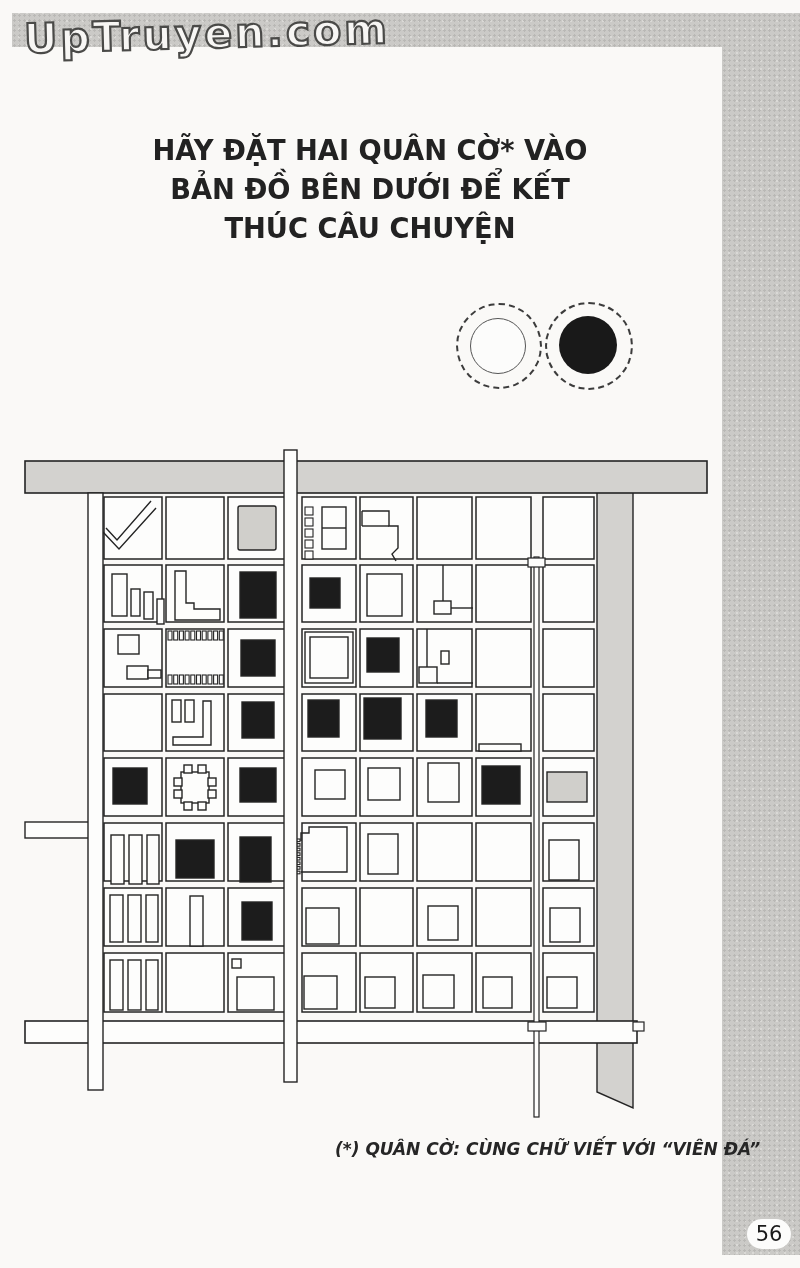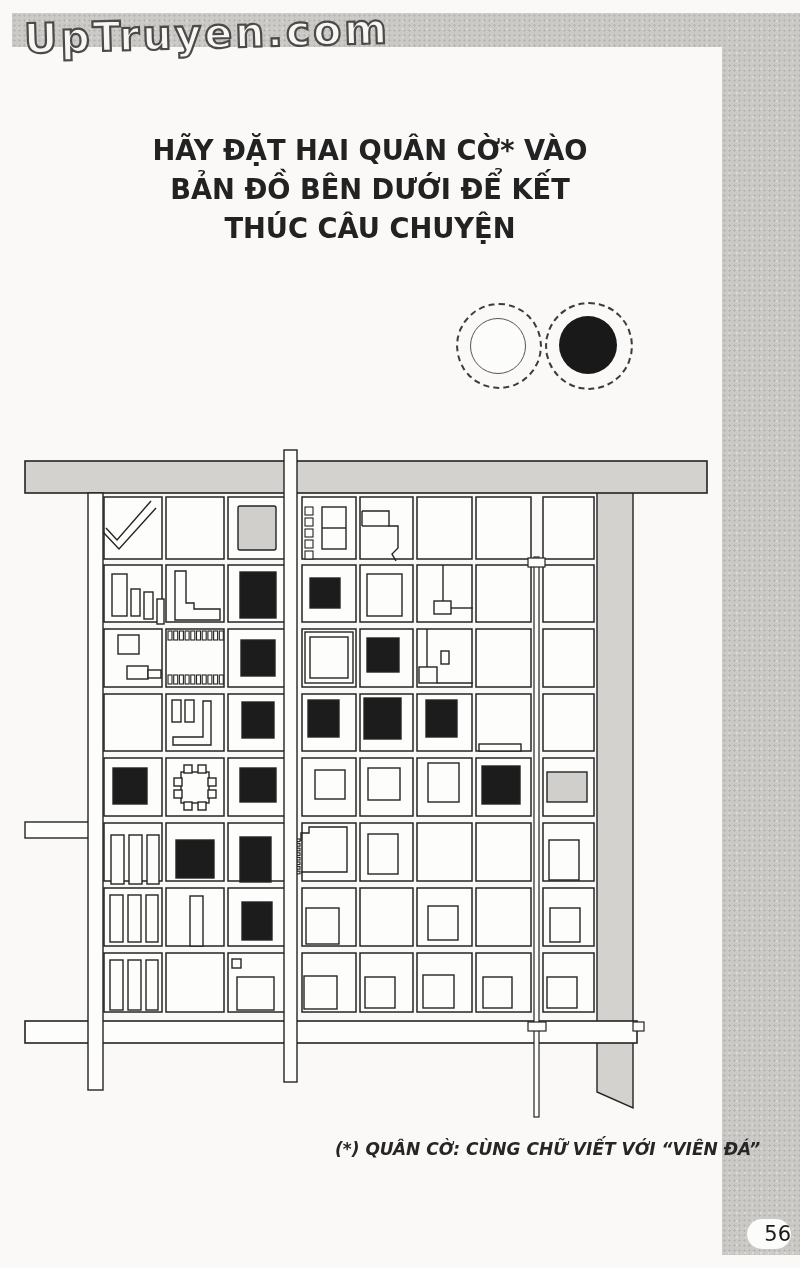--- a/index.html
+++ b/index.html
@@ -23,21 +23,21 @@
                      border:1.6px solid #555;border-radius:50%;background:#fcfcfb;}
   #black-stone{left:545px;top:302px;width:84px;height:84px;}
   #black-stone-inner{position:absolute;left:12px;top:12px;width:58px;height:58px;
                      border-radius:50%;background:#191919;}
   #map-layer{position:absolute;left:0;top:0;}
   #footnote{position:absolute;left:335px;top:1138px;font-size:18.5px;font-weight:bold;
             font-style:italic;color:#262626;white-space:nowrap;
             transform:scaleX(0.92);transform-origin:0 0;}
   #page-number{position:absolute;left:747px;top:1219px;width:44px;height:30px;
                background:#fcfcfb;border-radius:15px;display:flex;align-items:center;
-               justify-content:flex-end;font-size:21px;color:#1a1a1a;font-weight:500;}
+               justify-content:center;font-size:21px;color:#1a1a1a;font-weight:500;}
 </style>
 </head>
 <body>
 
 <div id="logo-band" class="noise"></div>
 <div id="right-strip" class="noise"></div>
 <div id="logo-text">UpTruyen.com</div>
 
 <div id="page-title">
   <div>HÃY ĐẶT HAI QUÂN CỜ* VÀO</div>

